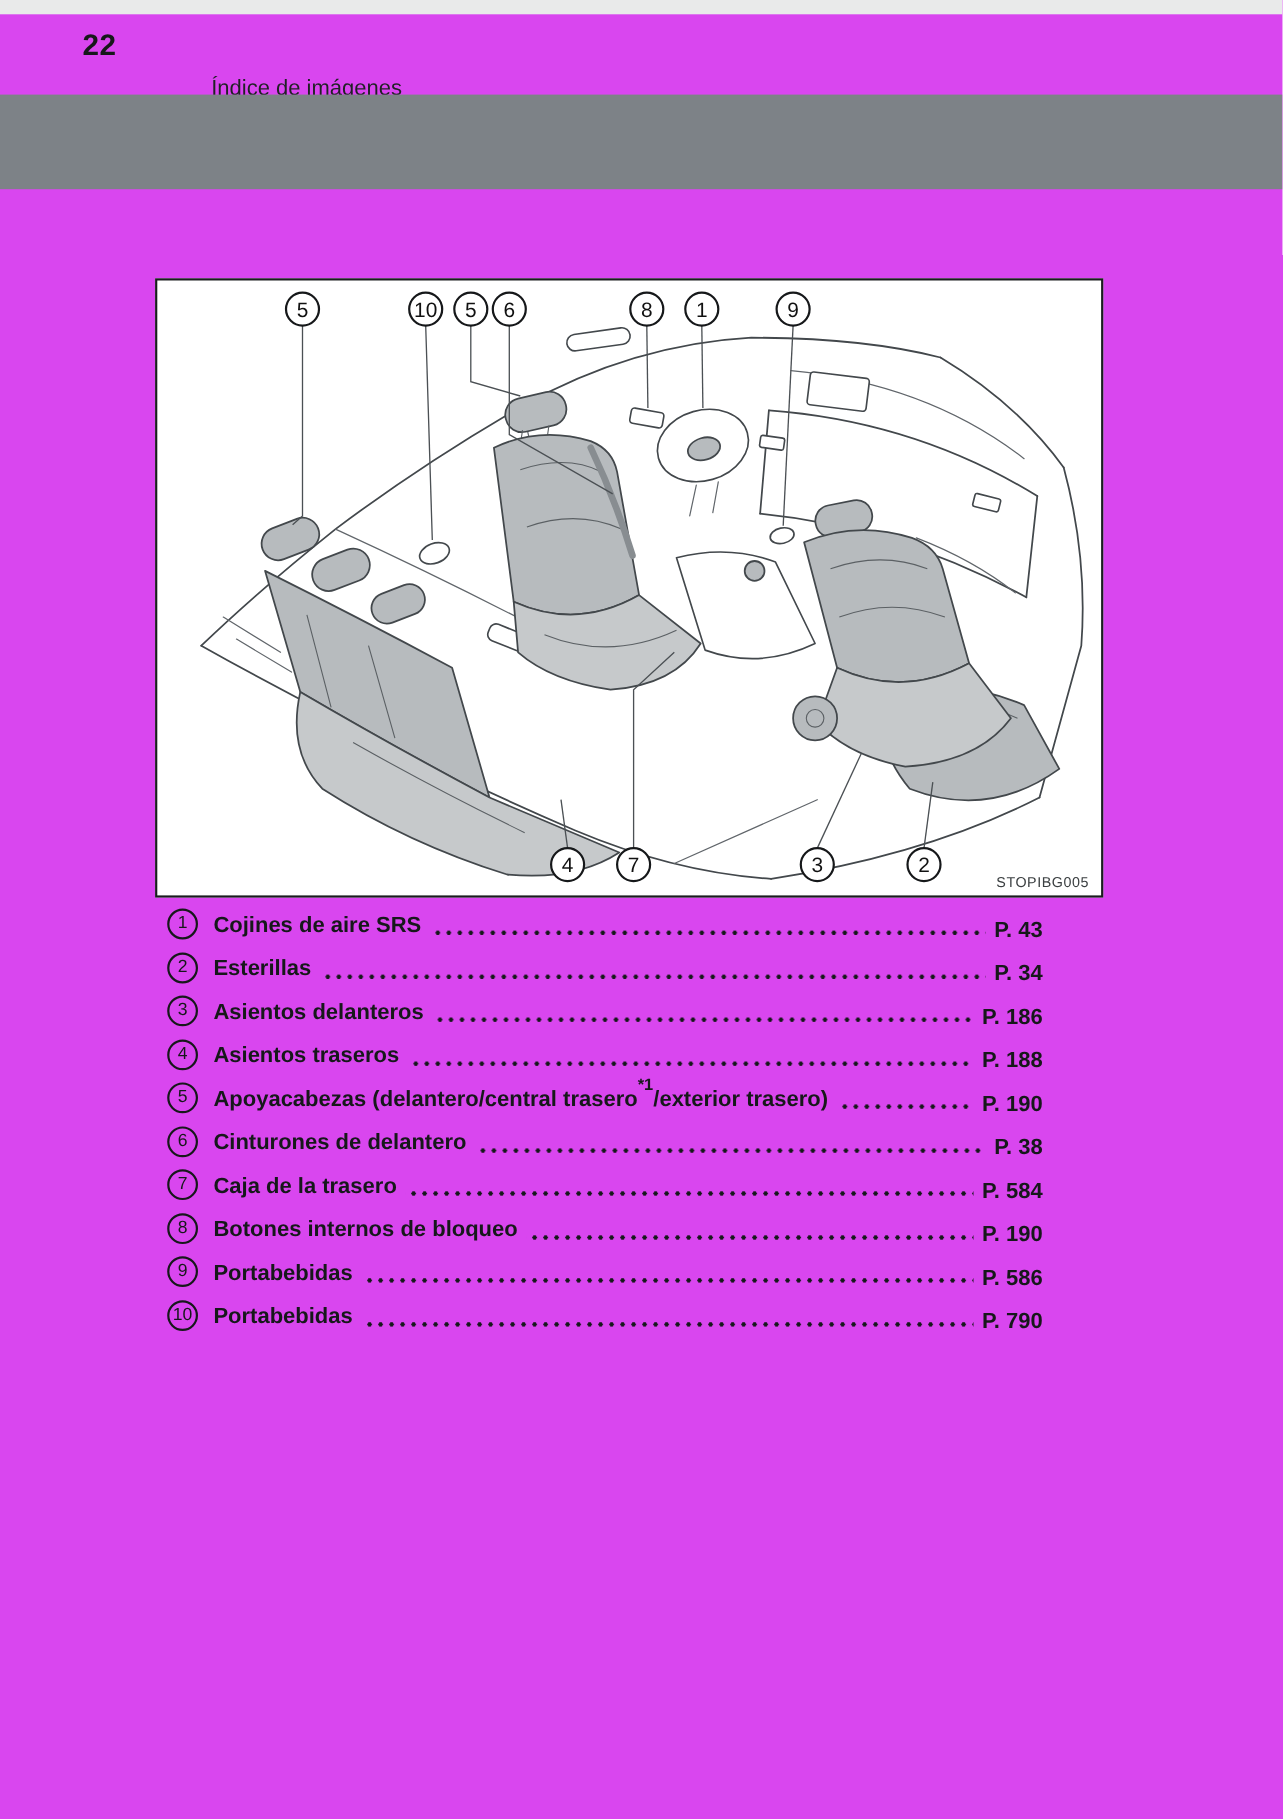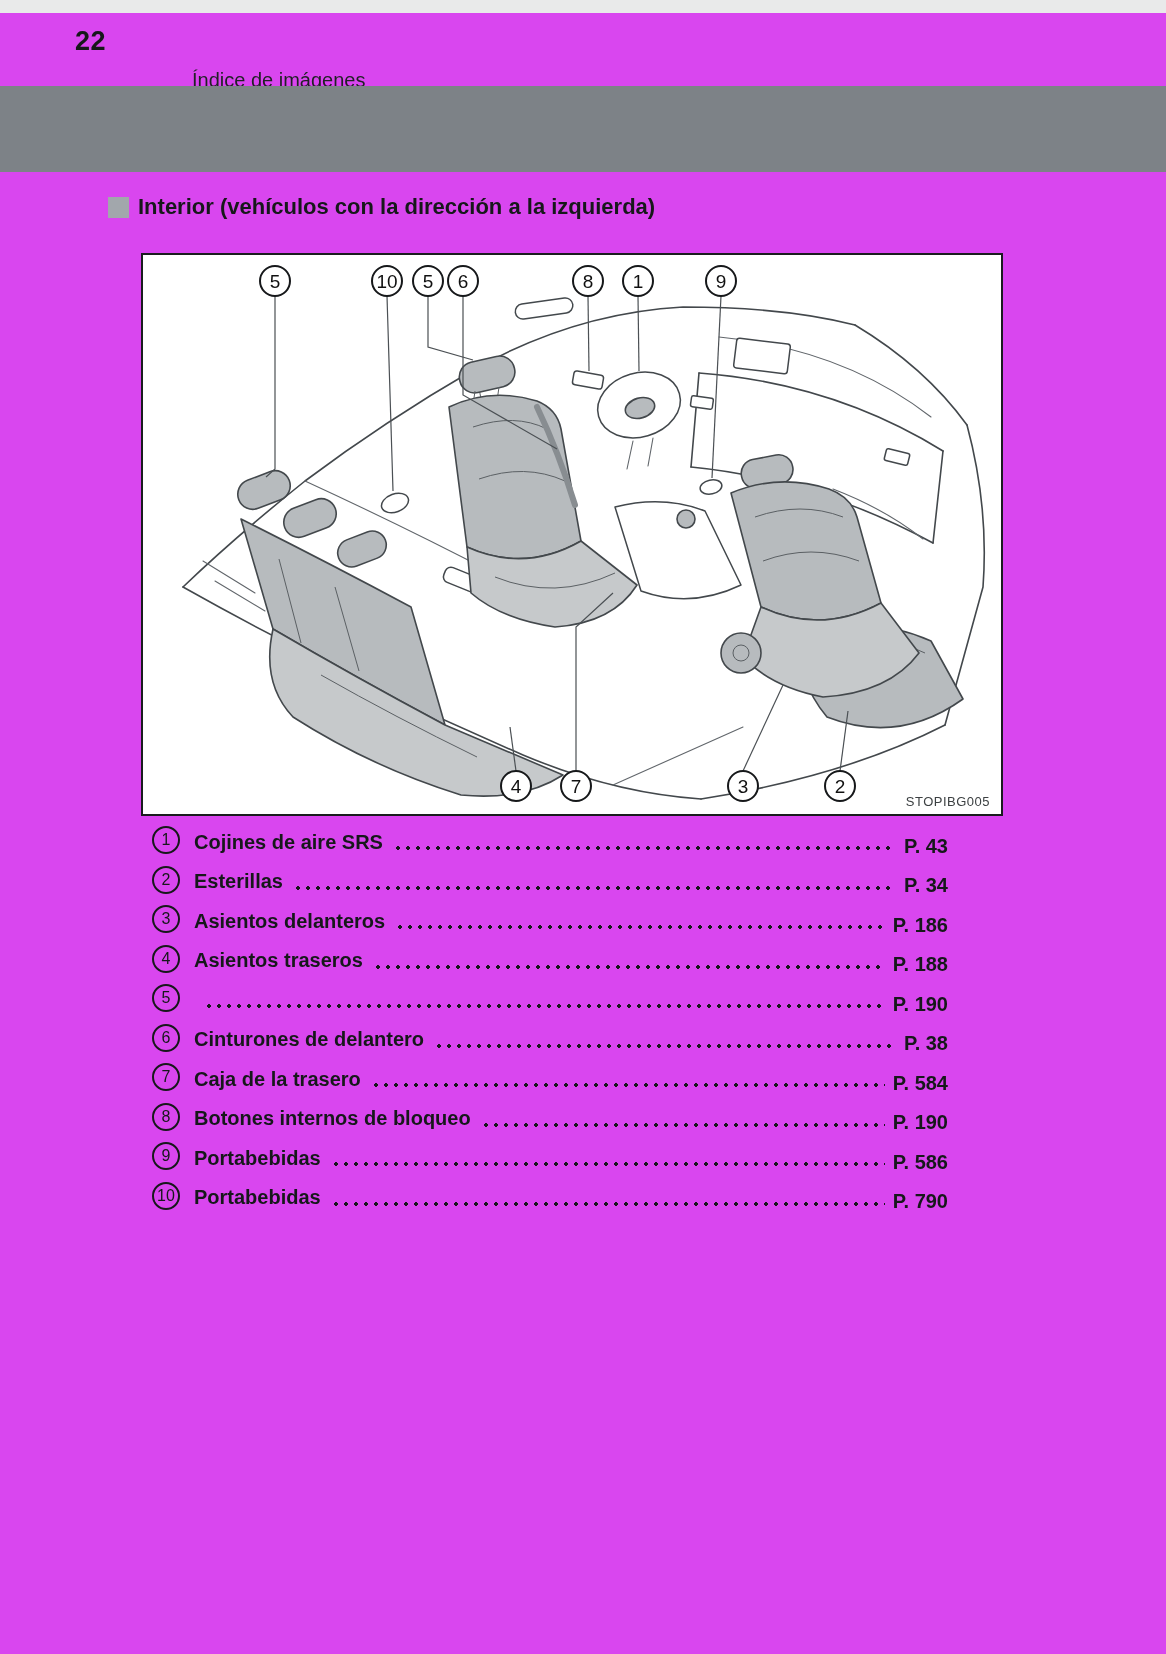--- a/index.html
+++ b/index.html
@@ -51,24 +51,20 @@
 
   <div class="top-strip"></div>
 
   <header class="page-header">
     <span class="page-num">22</span>
     <span class="page-header-title">Índice de imágenes</span>
   </header>
 
   <div class="chapter-band"></div>
 
-  <div class="section-title">
-    <span class="bullet"></span>
-    <span class="section-title-text">Interior (vehículos con la dirección a la izquierda)</span>
-  </div>
 
   <div class="diagram-box">
     <svg class="diagram-svg" viewBox="0 0 858 559" width="858" height="559">
 
       <g class="ln">
         <path d="M 40,332 Q 92,282 162,226 Q 242,166 332,114"></path>
         <path d="M 332,114 Q 432,58 540,52 Q 642,52 712,70"></path>
         <path d="M 712,70 Q 782,112 824,170"></path>
         <path d="M 824,170 Q 846,252 840,332 L 802,470"></path>
         <path d="M 40,332 Q 200,422 380,500 Q 470,538 558,544"></path>
@@ -237,20 +233,21 @@
       <span class="pref">P. 186</span>
     </li>
     <li class="row">
       <span class="cnum">4</span>
       <span class="lbl"><span>Asientos traseros</span><sup></sup><span></span></span>
       <span class="dots"></span>
       <span class="pref">P. 188</span>
     </li>
     <li class="row">
       <span class="cnum">5</span>
+      <span class="lbl"><span>Apoyacabezas (delantero/central trasero</span><sup>*1</sup><span>/exterior trasero)</span></span>
       <span class="dots"></span>
       <span class="pref">P. 190</span>
     </li>
     <li class="row">
       <span class="cnum">6</span>
       <span class="lbl"><span>Cinturones de delantero</span><sup></sup><span></span></span>
       <span class="dots"></span>
       <span class="pref">P. 38</span>
     </li>
     <li class="row">

